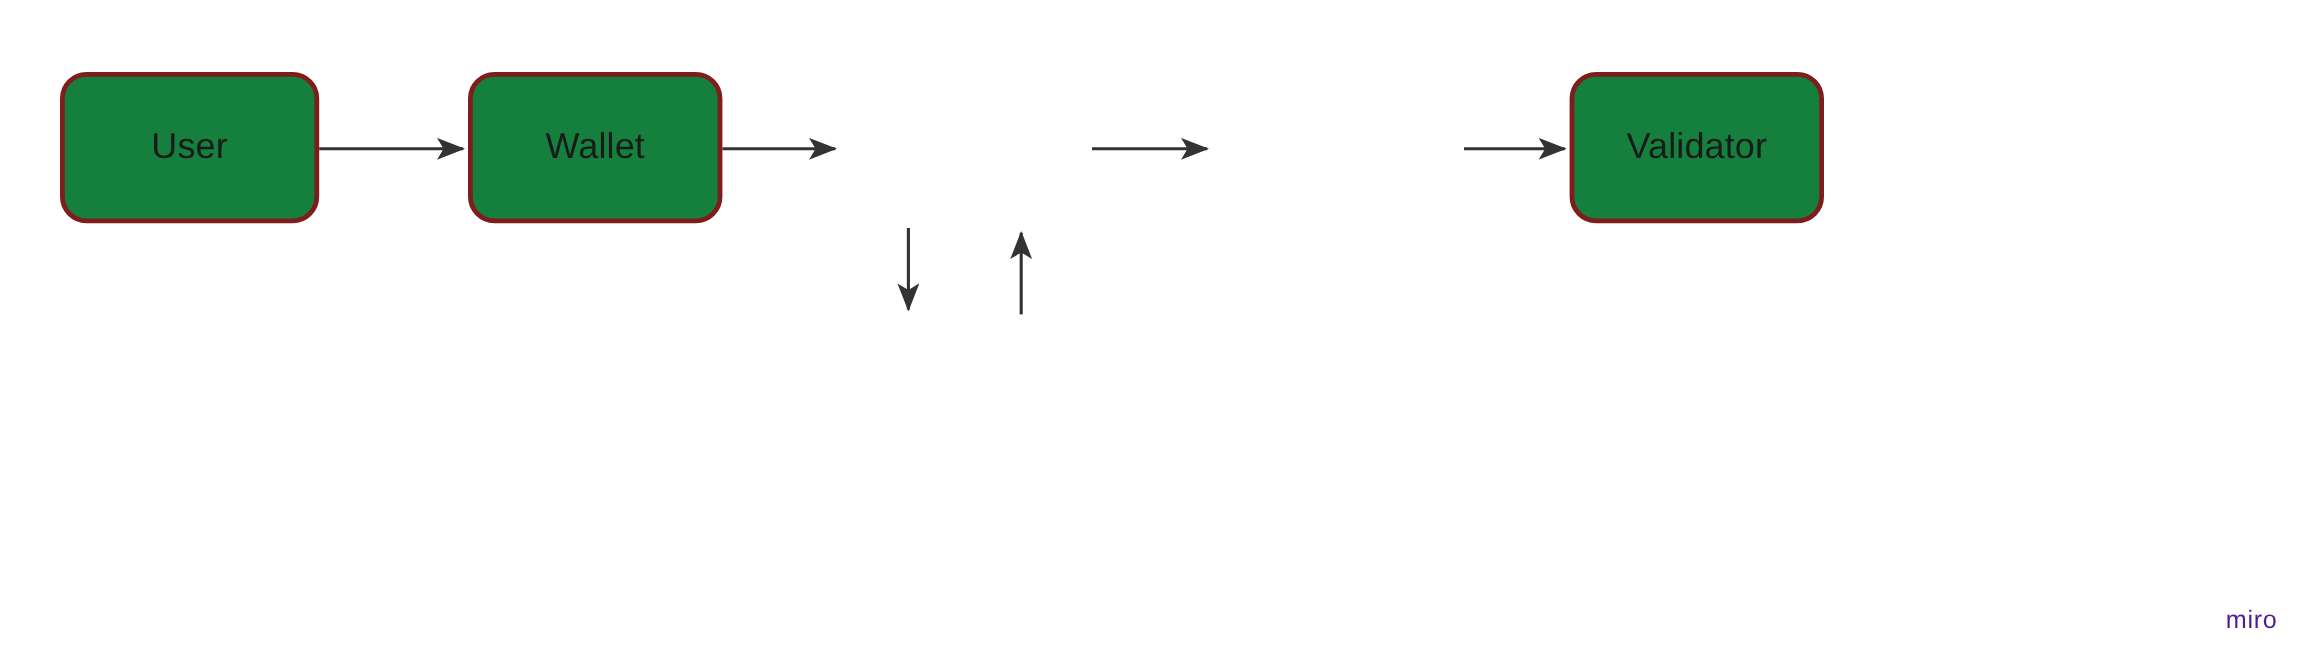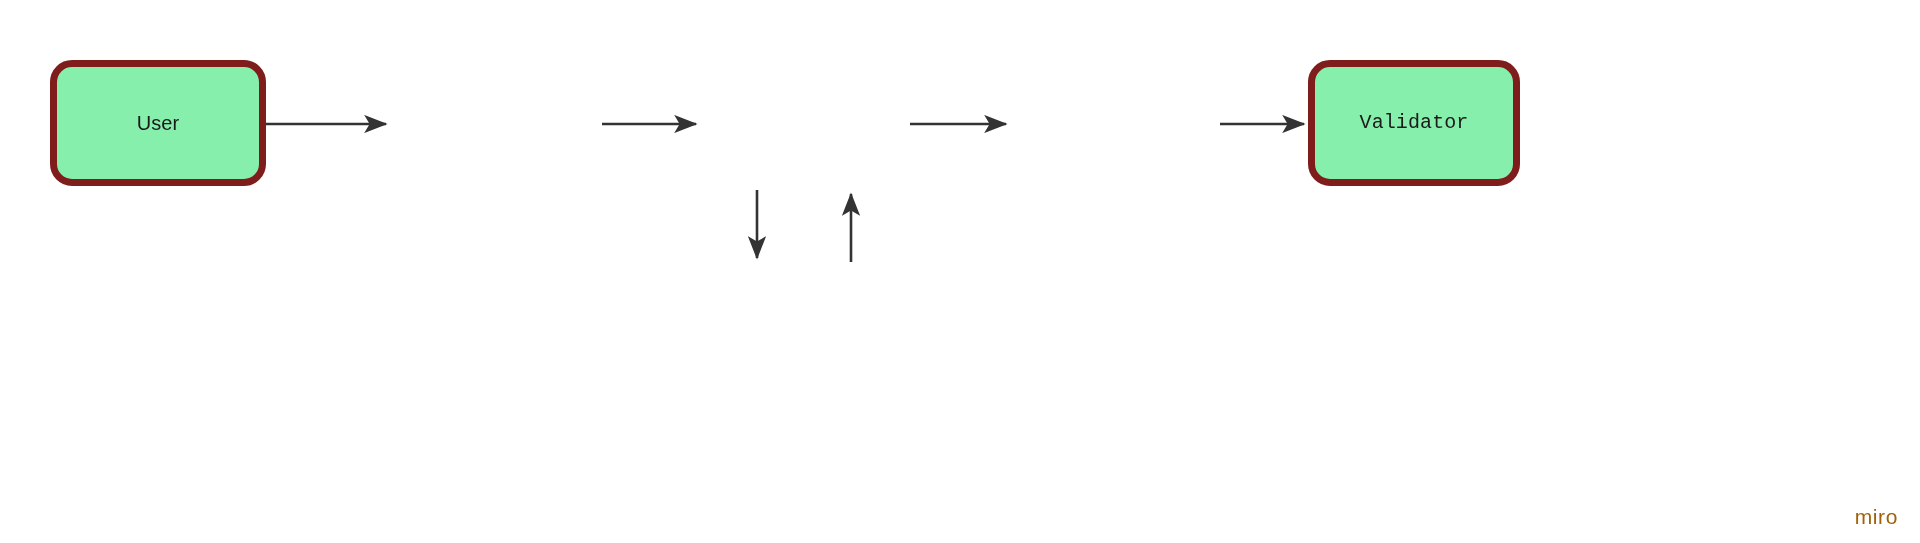--- a/index.html
+++ b/index.html
@@ -23,50 +23,50 @@
     position: absolute;
     left: 0;
     top: 0;
     width: 1920px;
     height: 543px;
     pointer-events: none;
   }
   .node {
     position: absolute;
     box-sizing: border-box;
-    background: #86efac;
-    border: 7px solid #7f1d1d;
+    background: #15803d;
+    border: 4px solid #7f1d1d;
     border-radius: 22px;
     display: flex;
     align-items: center;
     justify-content: center;
     text-align: center;
     color: #1a1a1a;
-    font-size: 20px;
+    font-size: 30px;
     line-height: 1.22;
     font-weight: 400;
     letter-spacing: 0.1px;
   }
   .node-label {
     display: block;
     white-space: pre-line;
     padding: 0 6px;
   }
   #node-user      { left: 50px;   top: 60px;  width: 216px; height: 126px; }
   #node-wallet    { left: 390px;  top: 60px;  width: 212px; height: 126px; }
   #node-auction   { left: 700px;  top: 60px;  width: 210px; height: 130px; }
   #node-builder   { left: 1010px; top: 60px;  width: 210px; height: 126px; }
-  #node-validator { left: 1308px; top: 60px;  width: 212px; height: 126px; font-family: Liberation Mono, monospace; }
+  #node-validator { left: 1308px; top: 60px;  width: 212px; height: 126px; }
   #node-bidder    { left: 700px;  top: 262px; width: 210px; height: 128px; }
 
   #watermark {
     position: absolute;
     right: 22px;
     bottom: 14px;
-    color: #a16207;
+    color: #4c1d95;
     font-size: 21px;
     letter-spacing: 0.6px;
     font-family: "Liberation Sans", sans-serif;
     user-select: none;
   }
 </style>
 </head>
 <body>
 
 <div id="canvas">
@@ -90,20 +90,23 @@
       <line x1="757" y1="190" x2="757" y2="258" marker-end="url(#arrowhead)"></line>
 
       <line x1="851" y1="262" x2="851" y2="194" marker-end="url(#arrowhead)"></line>
     </g>
   </svg>
 
   <div class="node" id="node-user">
     <span class="node-label">User</span>
   </div>
 
+  <div class="node" id="node-wallet">
+    <span class="node-label">Wallet</span>
+  </div>
 
 
 
   <div class="node" id="node-validator">
     <span class="node-label">Validator</span>
   </div>
 
 
   <div id="watermark">miro</div>
 

